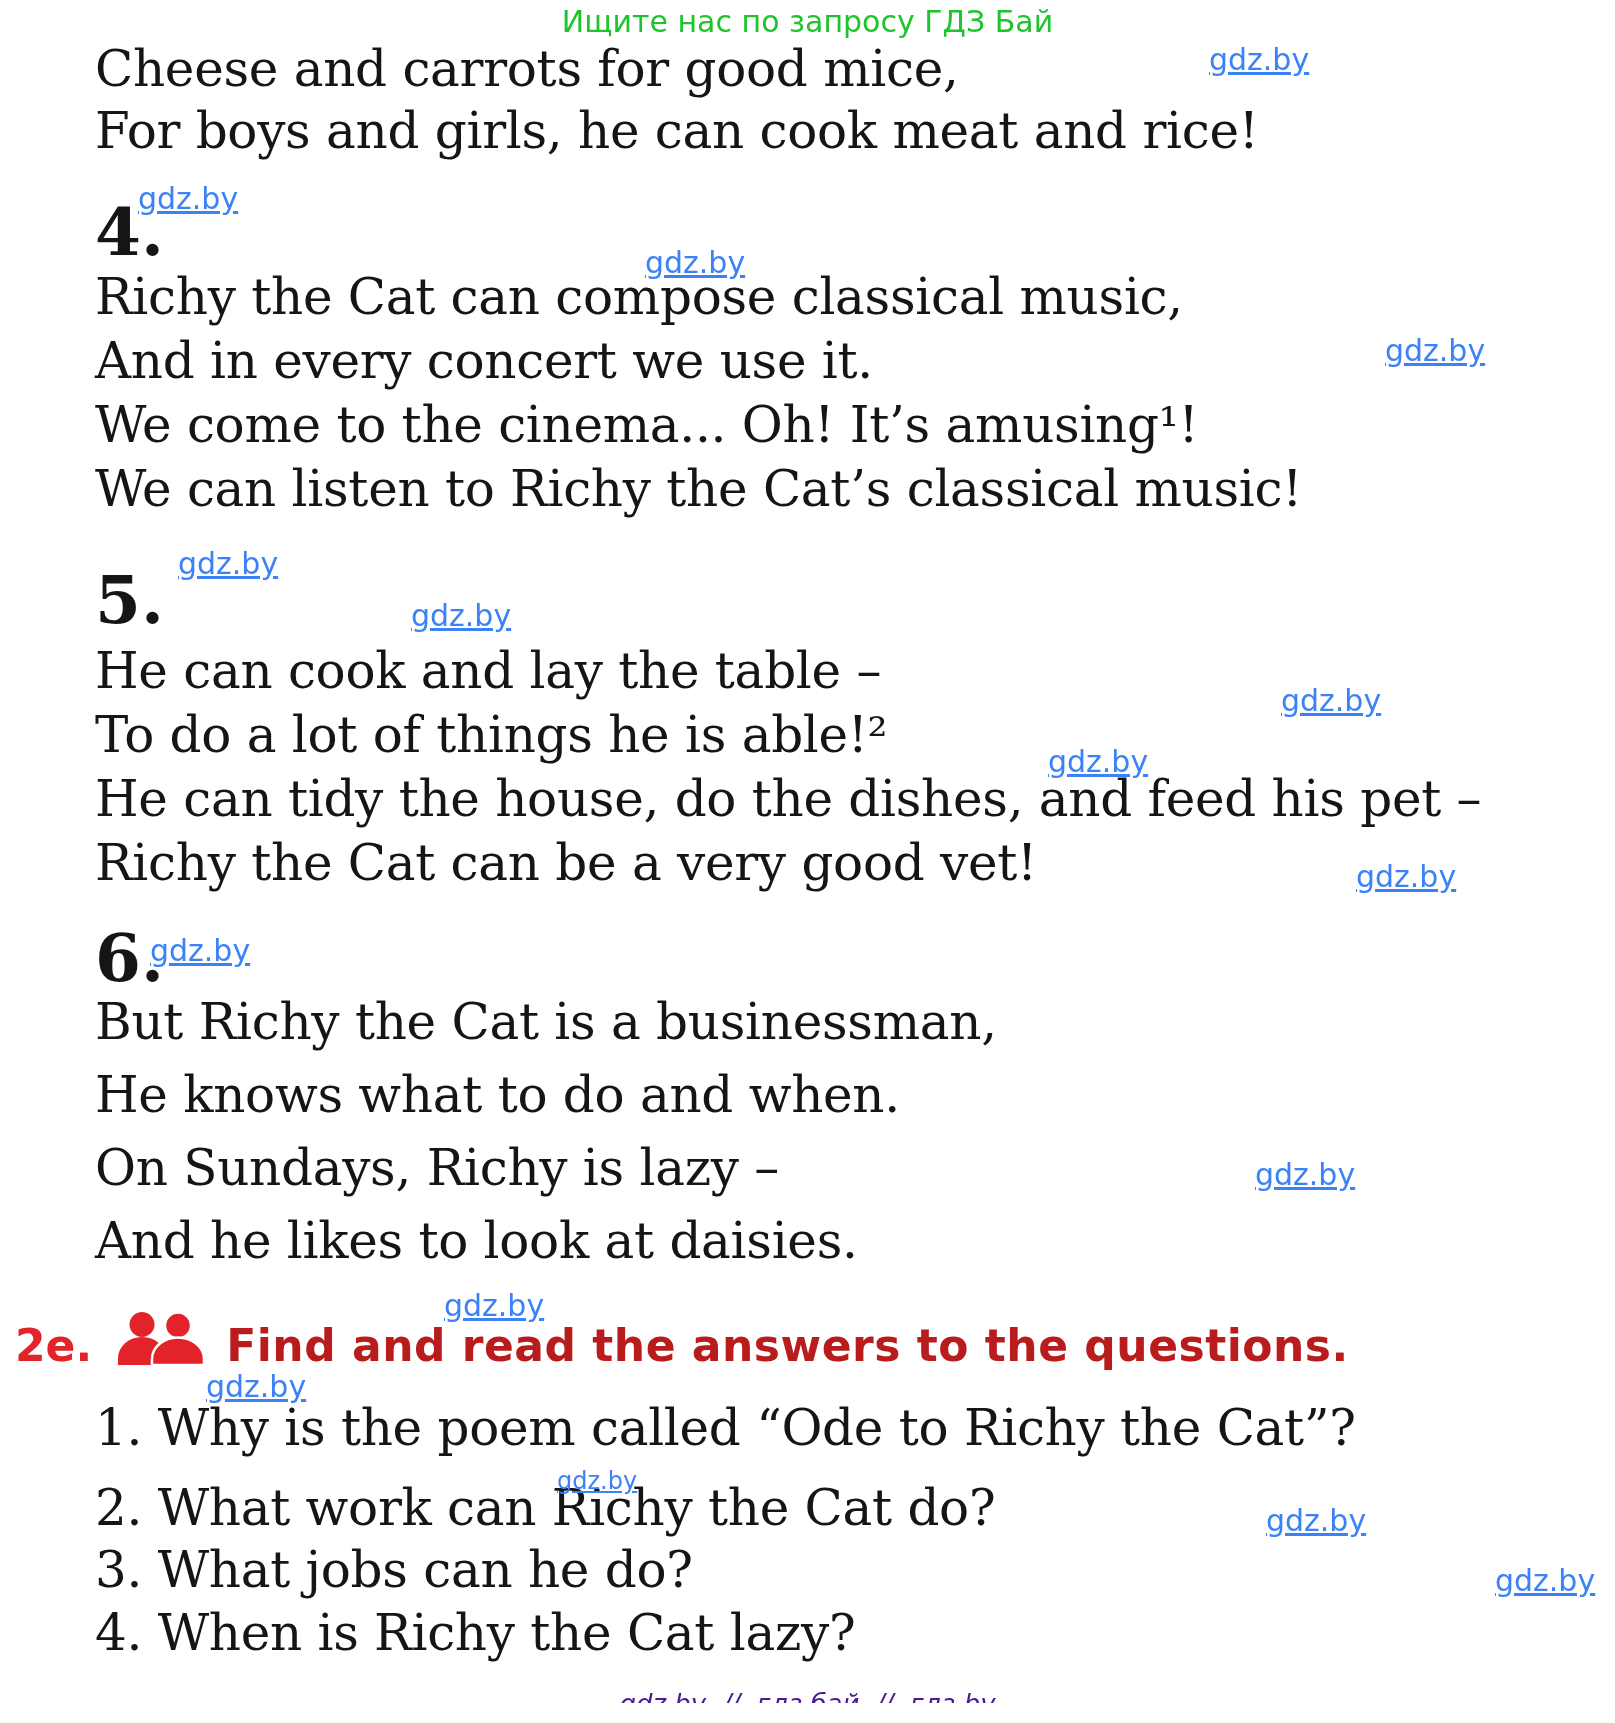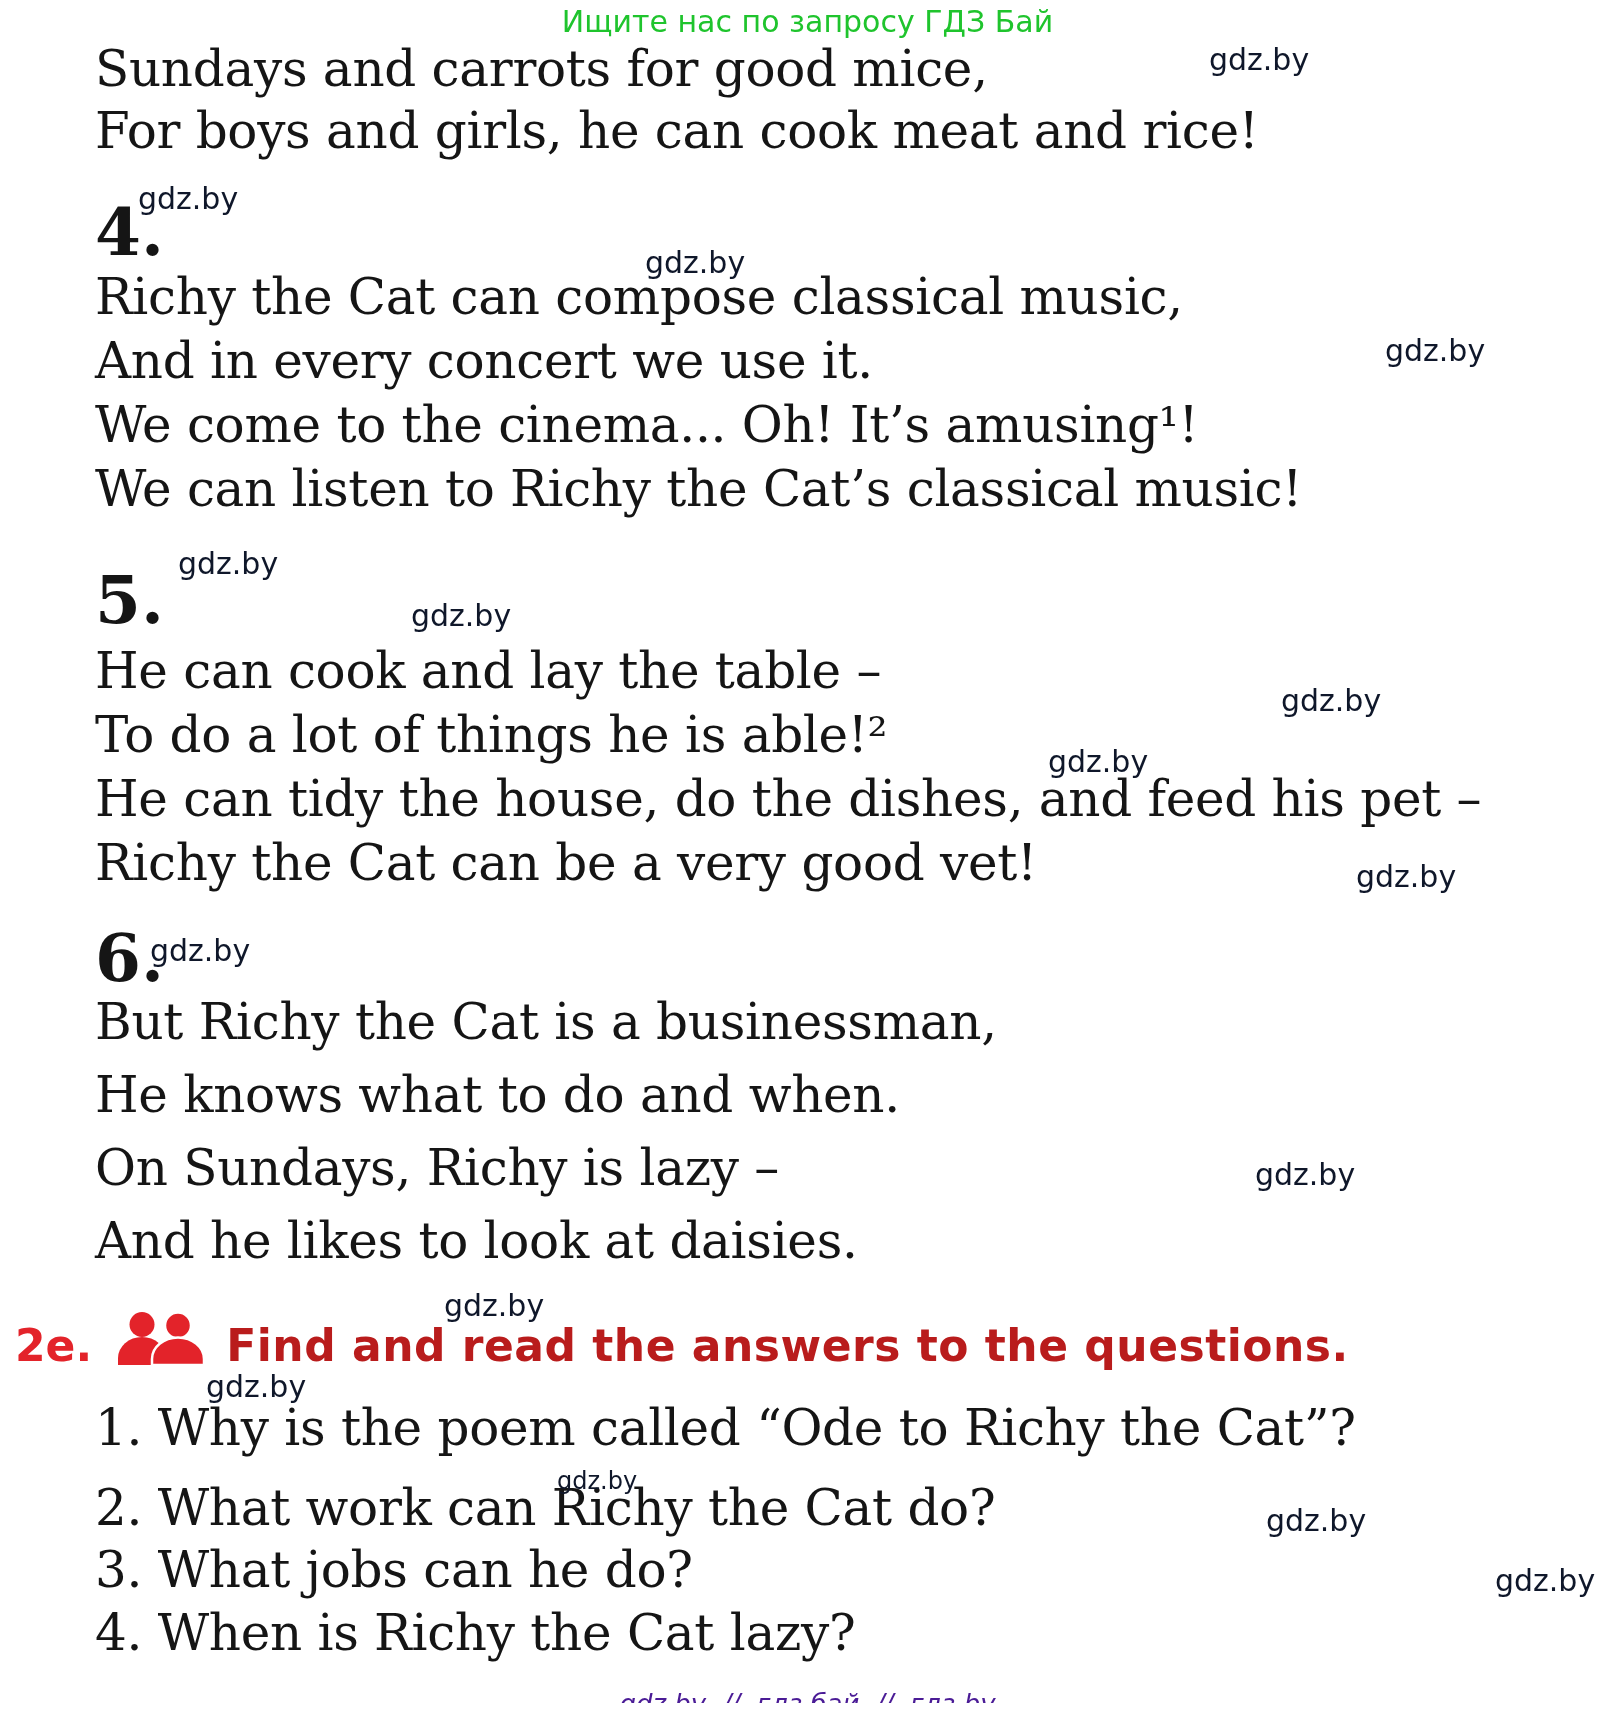--- a/index.html
+++ b/index.html
@@ -28,22 +28,23 @@
   .stanza-num{
     position:absolute;left:95px;
     font-size:66px;line-height:1;
     font-weight:bold;
     color:#151515;
   }
   .watermark{
     position:absolute;
     font-family:"DejaVu Sans","Liberation Sans",sans-serif;
     font-size:30px;line-height:1;
-    color:#0f172a;
+    color:#3b82f6;
     white-space:pre;
+    text-decoration:underline;
   }
   .wm-small{font-size:24px;}
   .exercise-row{
     position:absolute;left:15px;top:1311px;
     display:flex;align-items:flex-end;gap:22px;
   }
   .ex-id{
     font-family:"DejaVu Sans","Liberation Sans",sans-serif;
     font-weight:bold;font-size:44px;line-height:1.15;
     color:#e3232a;
@@ -65,21 +66,21 @@
     font-style:italic;
   }
 </style>
 </head>
 <body>
 
 <div class="page">
 
   <div class="promo">Ищите нас по запросу ГДЗ Бай</div>
 
-  <div class="poem-line" style="top:41px">Sundays and carrots for good mice,</div>
+  <div class="poem-line" style="top:41px">Cheese and carrots for good mice,</div>
   <div class="poem-line" style="top:103px">For boys and girls, he can cook meat and rice!</div>
 
   <div class="stanza-num" style="top:199px">4.</div>
   <div class="poem-line" style="top:269px">Richy the Cat can compose classical music,</div>
   <div class="poem-line" style="top:333px">And in every concert we use it.</div>
   <div class="poem-line" style="top:397px">We come to the cinema... Oh! It’s amusing¹!</div>
   <div class="poem-line" style="top:461px">We can listen to Richy the Cat’s classical music!</div>
 
   <div class="stanza-num" style="top:567px">5.</div>
   <div class="poem-line" style="top:643px">He can cook and lay the table –</div>

